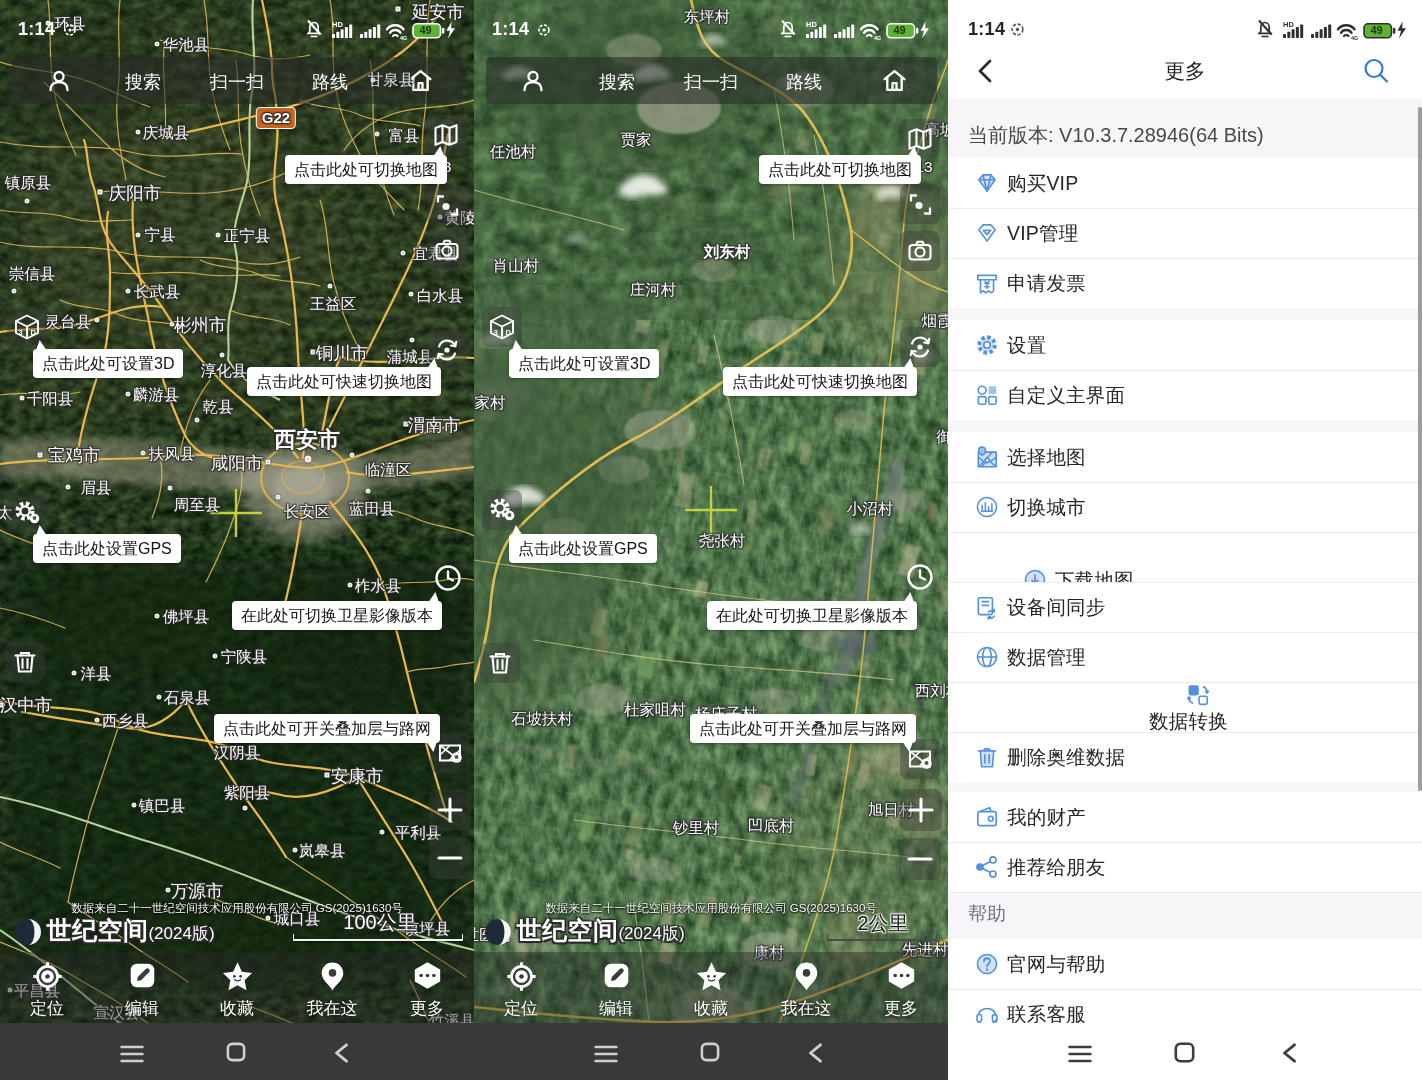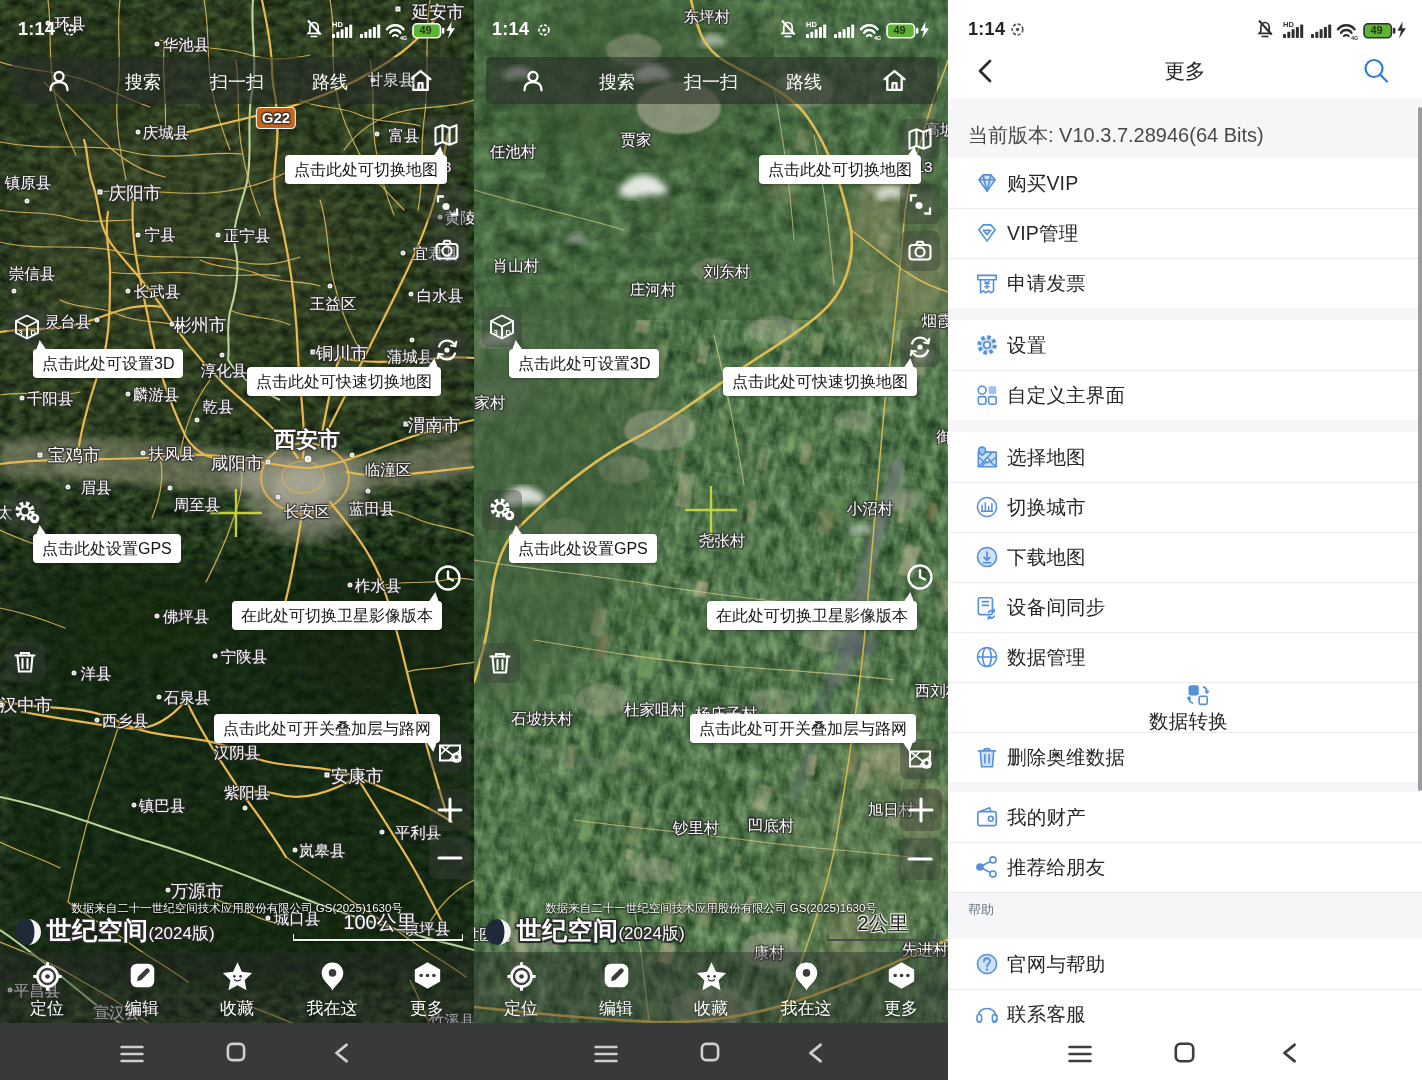--- a/index.html
+++ b/index.html
@@ -763,21 +763,21 @@
 <path d="M474,60 C468,80 460,95 456,110 C444,150 435,180 431,212 C425,275 421,337 411,400 C405,465 398,553 392,620 C386,700 370,790 362,840 C352,900 320,980 303,1030 C295,1055 285,1070 276,1080"></path>
 <path d="M377,230 C397,245 417,262 437,275 C449,283 461,288 474,292"></path>
 </g>
 <path d="M211,510 L263,510 M237,486 L237,534" stroke="#c9d83c" stroke-width="2.4" opacity="0.95"></path>
 </svg>
 <div class="lbl" style="left:233px;top:17px;">东坪村</div>
 <div class="lbl" style="left:162px;top:140px;">贾家</div>
 <div class="lbl" style="left:39px;top:152px;">任池村</div>
 <div class="lbl" style="left:466px;top:130px;">高坡</div>
 <div class="lbl" style="left:42px;top:266px;">肖山村</div>
-<div class="lbl" style="left:253px;top:272px;">刘东村</div>
+<div class="lbl" style="left:253px;top:252px;font-weight:bold;">刘东村</div>
 <div class="lbl" style="left:179px;top:290px;">庄河村</div>
 <div class="lbl" style="left:463px;top:321px;">烟霞</div>
 <div class="lbl" style="left:396px;top:509px;">小沼村</div>
 <div class="lbl" style="left:248px;top:541px;">尧张村</div>
 <div class="lbl" style="left:16px;top:403px;">家村</div>
 <div class="lbl" style="left:470px;top:437px;">御</div>
 <div class="lbl" style="left:68px;top:719px;">石坡扶村</div>
 <div class="lbl" style="left:181px;top:710px;">杜家咀村</div>
 <div class="lbl" style="left:252px;top:714px;">杨庄子村</div>
 <div class="lbl" style="left:464px;top:691px;">西刘村</div>
@@ -1097,21 +1097,21 @@
 <div class="row" style="top:482px;height:50px;">
       <svg class="ric" width="26" height="26" viewBox="0 0 24 24">
         <g fill="none" stroke="#5590dc" stroke-width="1.5">
           <circle cx="12" cy="12" r="8.8"></circle>
           <path d="M7.5,16 L7.5,10 M10.5,16 L10.5,7.5 M13.5,16 L13.5,11 M16.5,16 L16.5,8.5 M6.5,16 L17.5,16" stroke-width="1.4"></path>
         </g>
       </svg>
       <span class="txt">切换城市</span>
     </div>
 <div class="divl" style="top:532px;"></div>
-<div class="row" style="top:532px;height:50px;">
+<div class="row" style="top:555px;height:50px;padding-left:48px;">
       <svg class="ric" width="26" height="26" viewBox="0 0 24 24">
         <g fill="none" stroke="#5590dc" stroke-width="1.5">
           <circle cx="12" cy="12" r="8.8" fill="#cfe2f8"></circle>
           <path d="M12,7 L12,14.5 M8.8,11.8 L12,15 L15.2,11.8 M8,17.3 L16,17.3" stroke-width="1.6"></path>
         </g>
       </svg>
       <span class="txt">下载地图</span>
     </div>
 <div class="divl" style="top:582px;"></div>
 <div class="row" style="top:582px;height:50px;">
@@ -1178,21 +1178,21 @@
           <circle cx="5.5" cy="12" r="2.8" fill="#5590dc"></circle>
           <circle cx="17.5" cy="5.5" r="2.8"></circle>
           <circle cx="17.5" cy="18.5" r="2.8"></circle>
           <path d="M8,10.6 L15,6.9 M8,13.4 L15,17.1"></path>
         </g>
       </svg>
       <span class="txt">推荐给朋友</span>
     </div>
 <div class="divl" style="top:892px;"></div>
 <div class="gband" style="top:892px;height:47px;"></div>
-<div class="abs" style="left:20px;top:901px;font-size:13px;color:#6b7785;z-index:2;">帮助</div>
+<div class="abs" style="left:20px;top:901px;font-size:19px;color:#6b7785;z-index:2;">帮助</div>
 <div class="row" style="top:939px;height:50px;">
       <svg class="ric" width="26" height="26" viewBox="0 0 24 24">
         <g fill="none" stroke="#5590dc" stroke-width="1.5">
           <circle cx="12" cy="12" r="8.8" fill="#cfe2f8"></circle>
           <path d="M9.2,9.5 C9.2,5.8 14.8,5.8 14.8,9.3 C14.8,11.8 12,11.6 12,14.2 M12,16.8 L12,17.6" stroke-width="1.7" stroke-linecap="round"></path>
         </g>
       </svg>
       <span class="txt">官网与帮助</span>
     </div>
 <div class="divl" style="top:989px;"></div>

